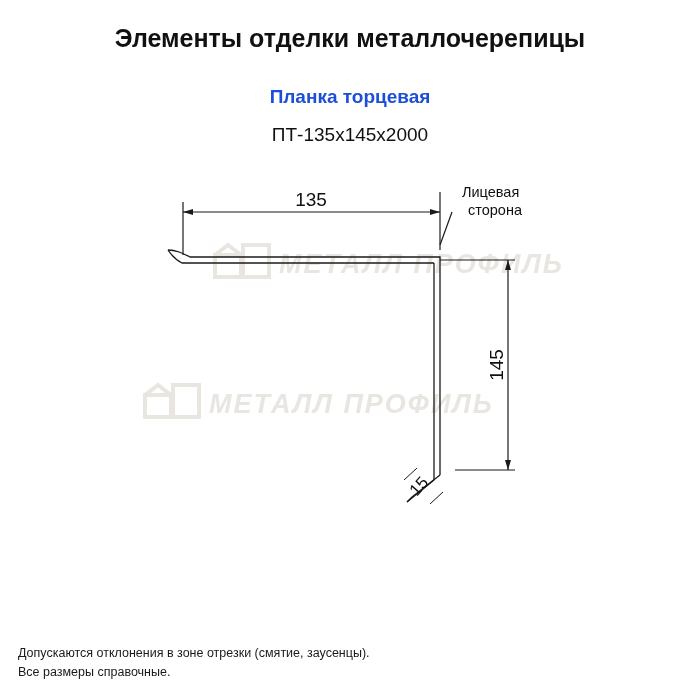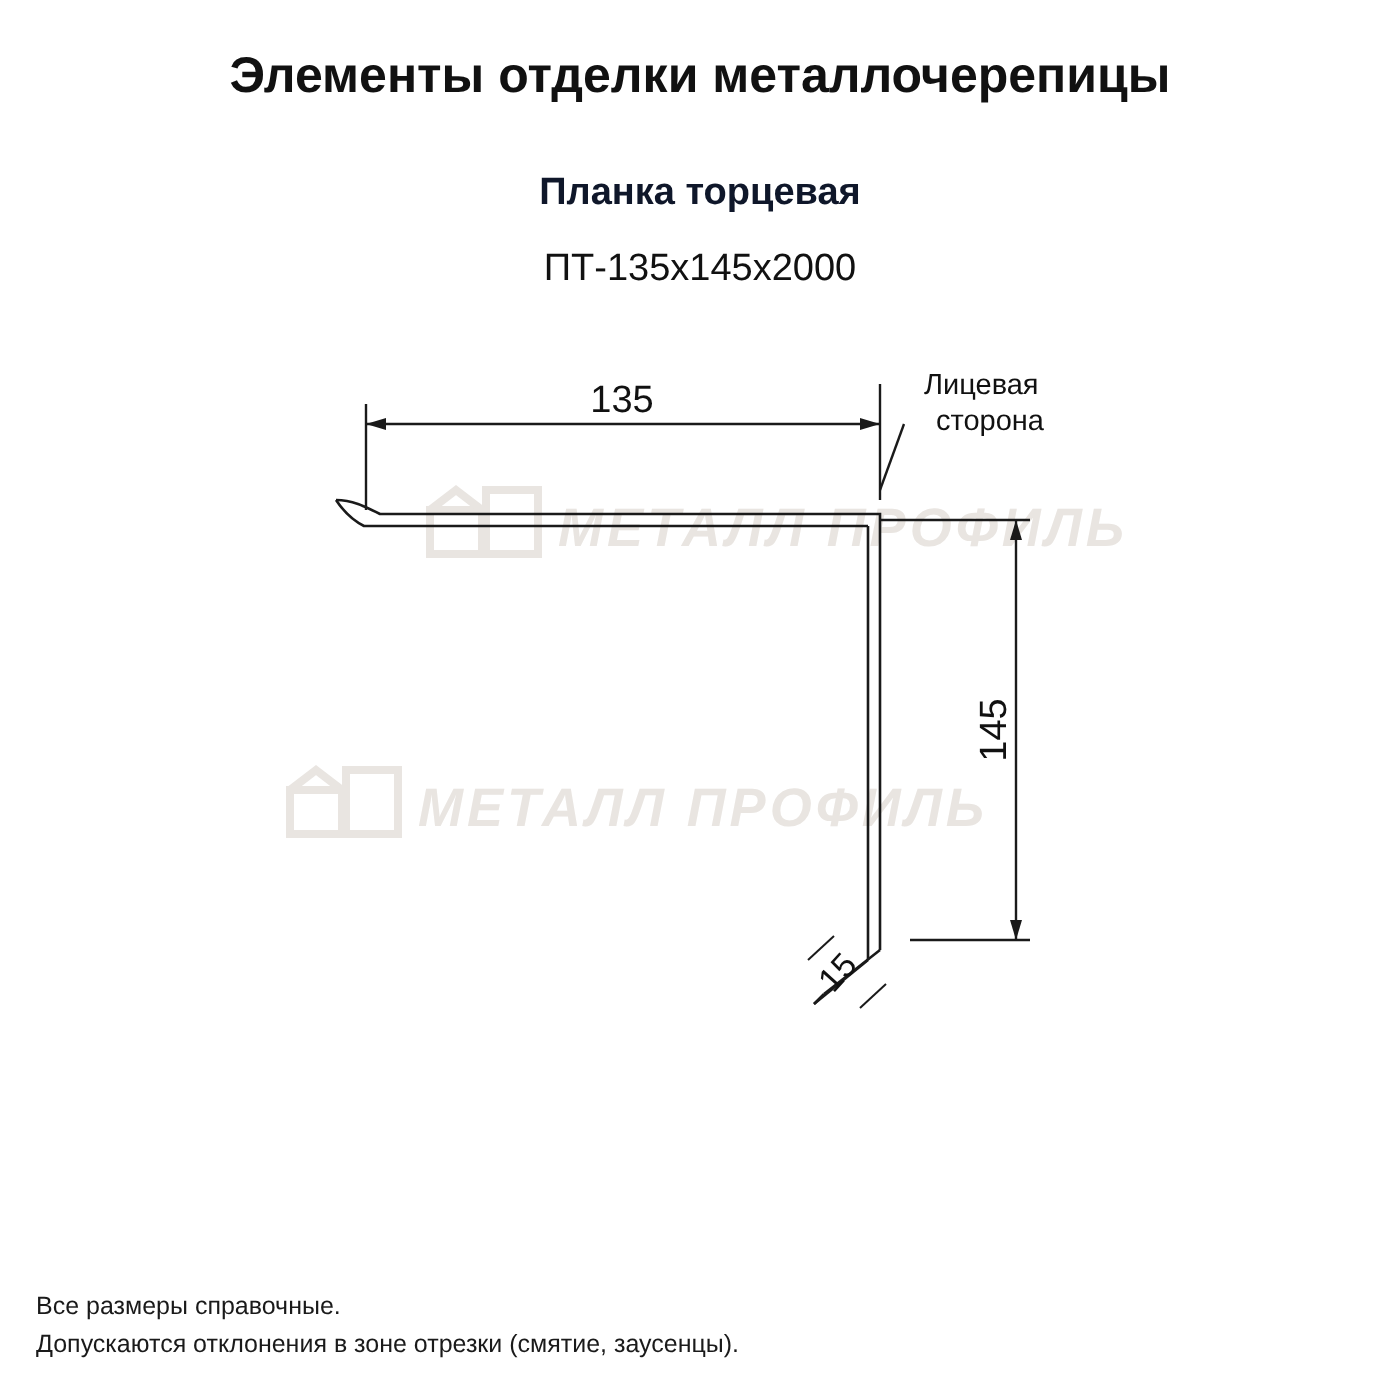--- a/index.html
+++ b/index.html
@@ -34,21 +34,21 @@
     color: #111;
   }
   .title-sub {
     position: absolute;
     top: 86px;
     left: 0;
     width: 700px;
     text-align: center;
     font-size: 19px;
     font-weight: bold;
-    color: #0f172a;
+    color: #1d4ed8;
   }
   .title-code {
     position: absolute;
     top: 124px;
     left: 0;
     width: 700px;
     text-align: center;
     font-size: 19px;
     font-weight: normal;
     color: #111;
@@ -153,17 +153,17 @@
       <text x="503" y="215" text-anchor="middle" font-size="19" fill="#111" transform="rotate(-90 503 215)">145</text>
 
       <text x="423" y="340" text-anchor="middle" font-size="17" fill="#111" transform="rotate(-48 423 340)">15</text>
 
       <text x="462" y="47" font-size="14.5" fill="#111">Лицевая</text>
       <text x="468" y="65" font-size="14.5" fill="#111">сторона</text>
     </svg>
   </div>
 
   <div class="footer">
+    <div>Допускаются отклонения в зоне отрезки (смятие, заусенцы).</div>
     <div>Все размеры справочные.</div>
-    <div>Допускаются отклонения в зоне отрезки (смятие, заусенцы).</div>
   </div>
 
 </div>
 
 </body></html>

